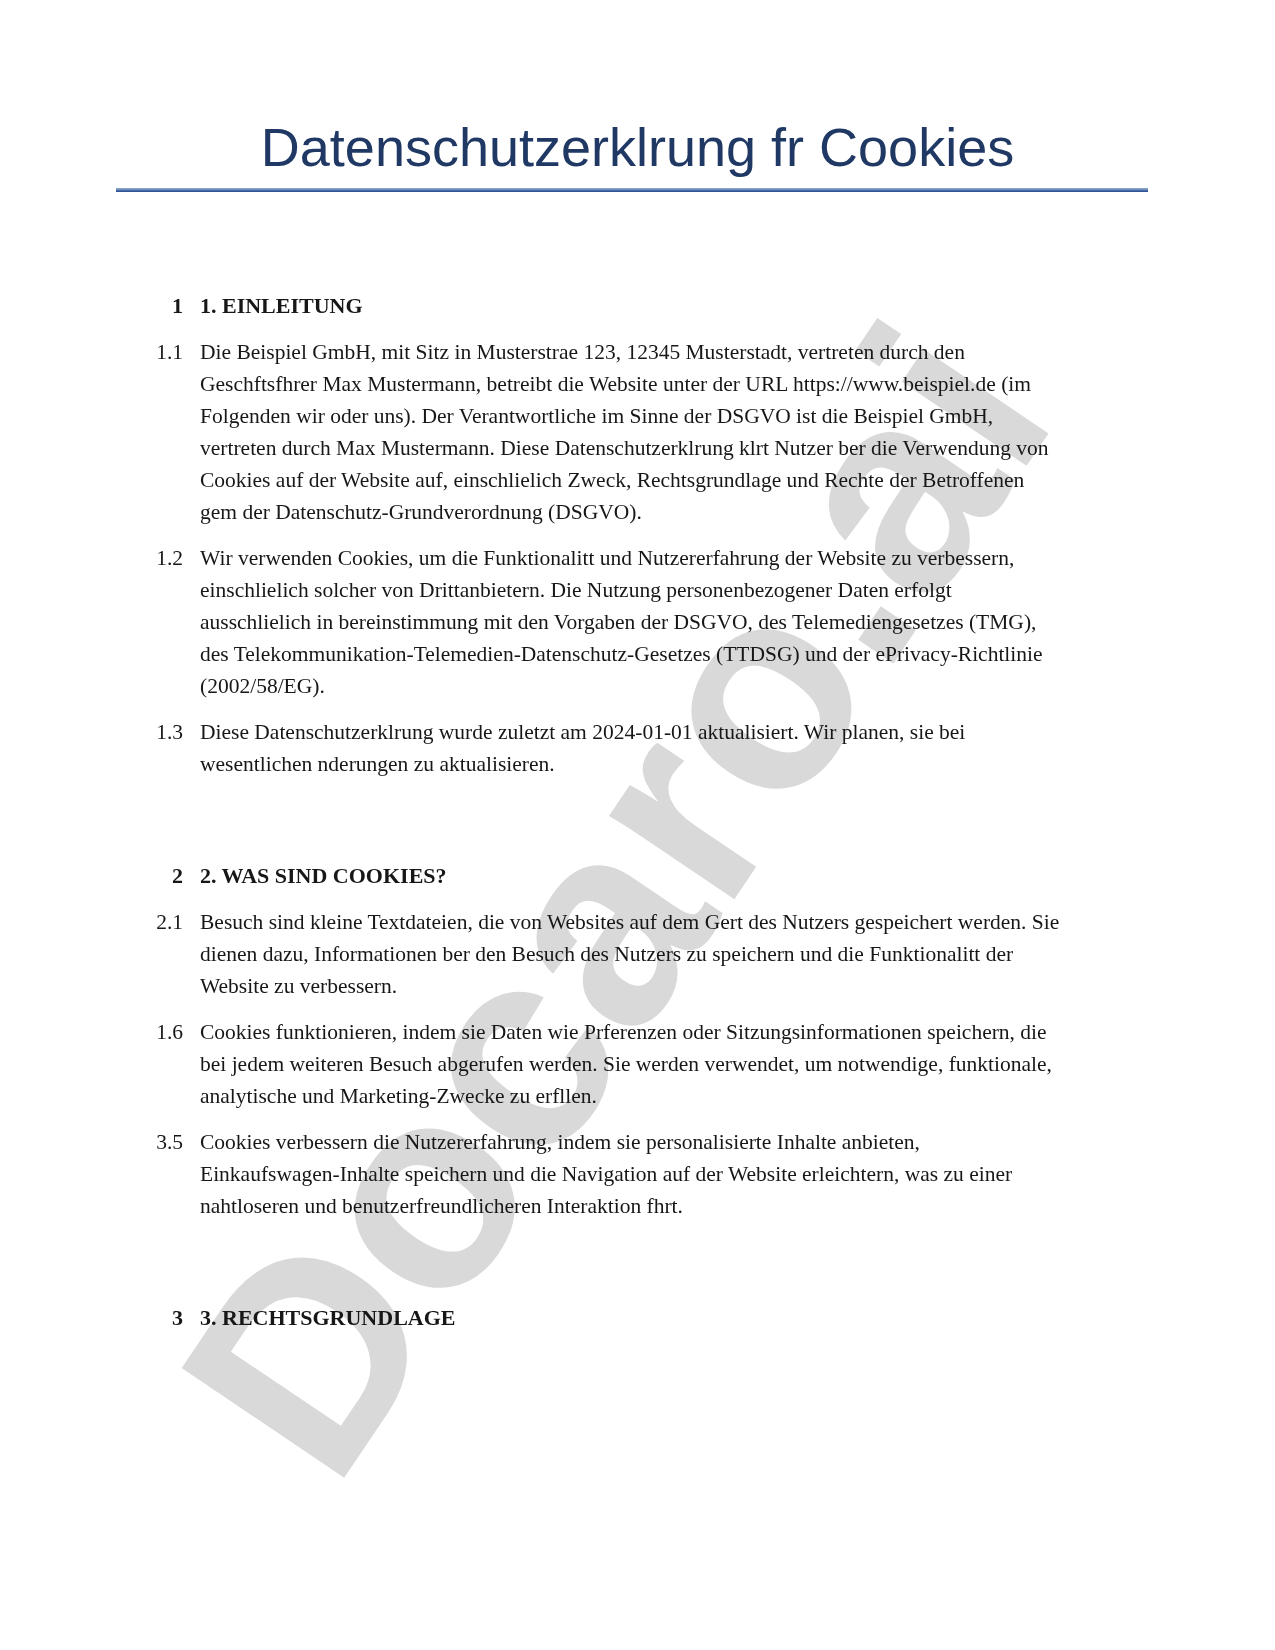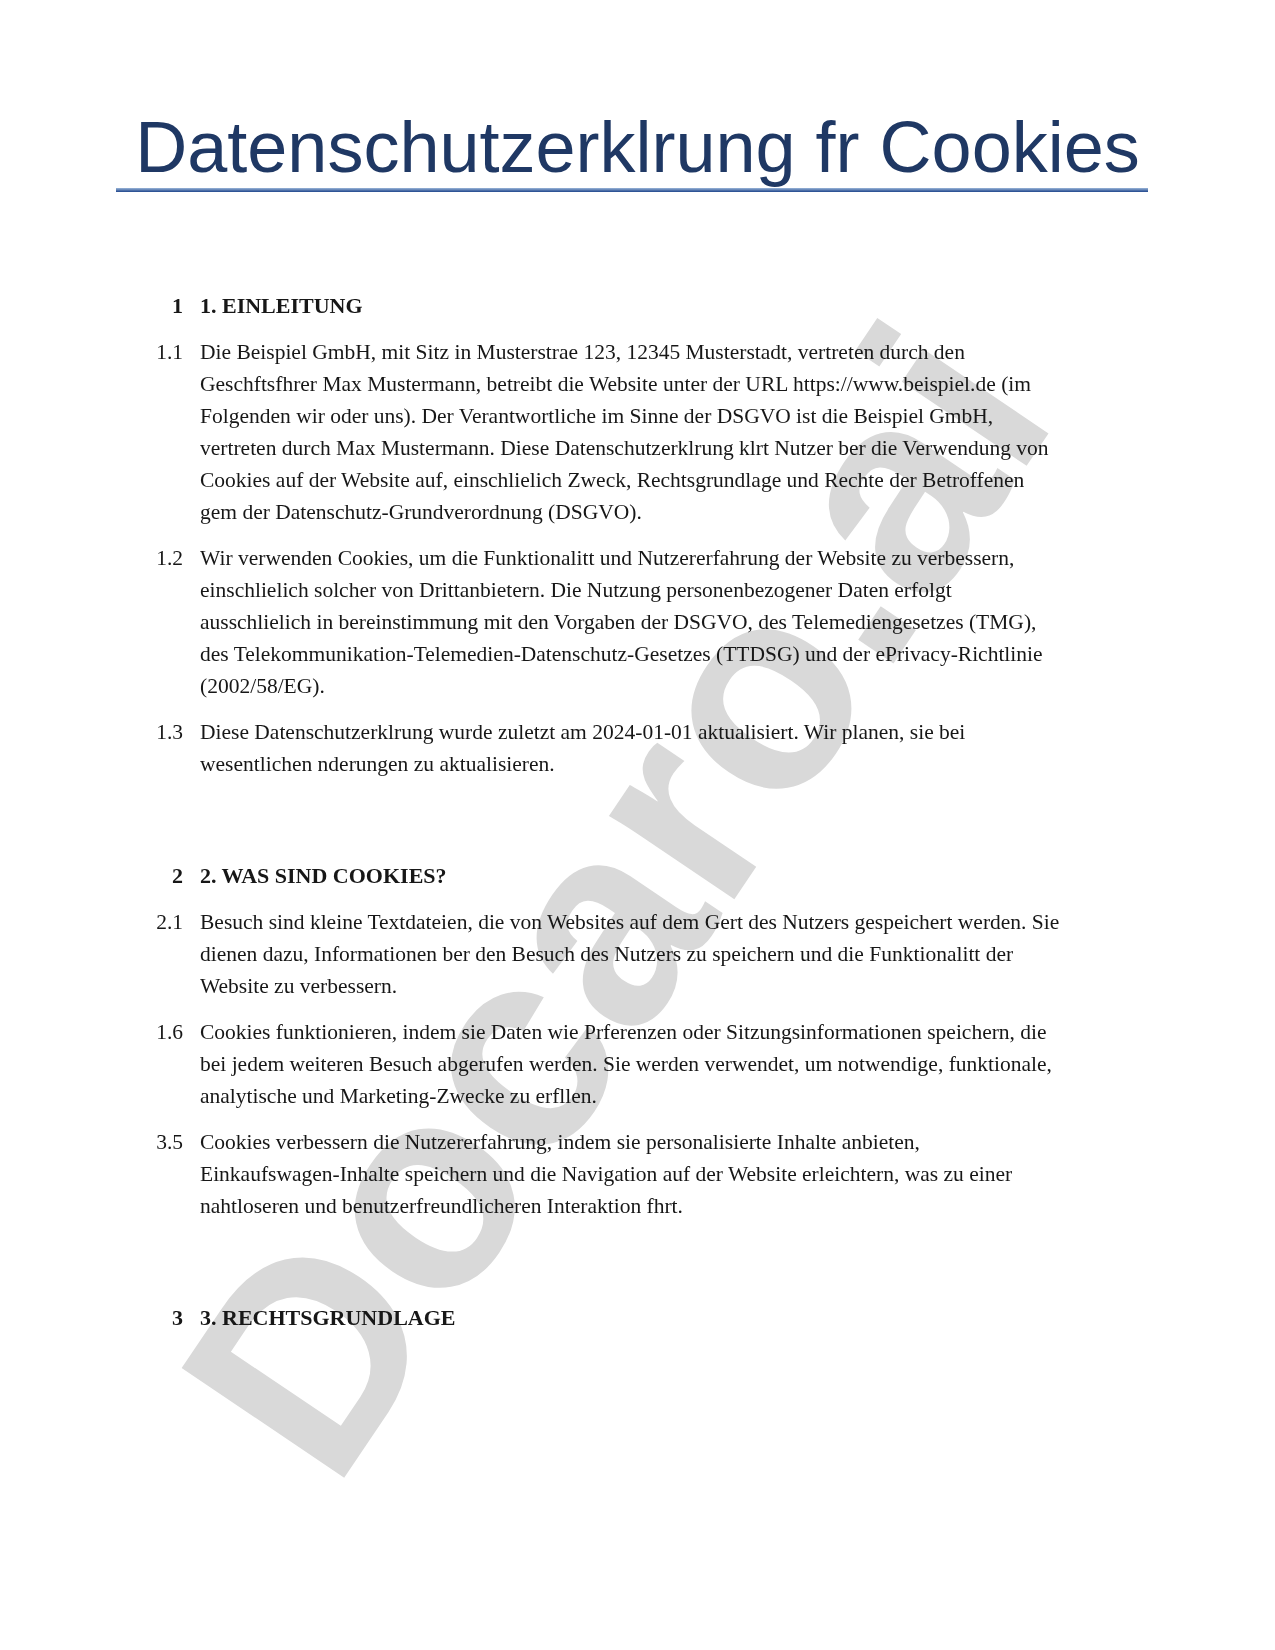--- a/index.html
+++ b/index.html
@@ -25,21 +25,21 @@
     z-index: 0;
     user-select: none;
   }
   .title {
     position: relative;
     z-index: 1;
     margin: 118px 0 0 0;
     text-align: center;
     font-family: "Liberation Sans", sans-serif;
     font-weight: 400;
-    font-size: 72px;
+    font-size: 54px;
     line-height: 58px;
     color: #1f3864;
   }
   .rule {
     position: relative;
     z-index: 1;
     margin: 12px 0 0 116px;
     width: 1032px;
     height: 4px;
     background: linear-gradient(to bottom, #9ab6d9 0%, #2f5496 85%);

